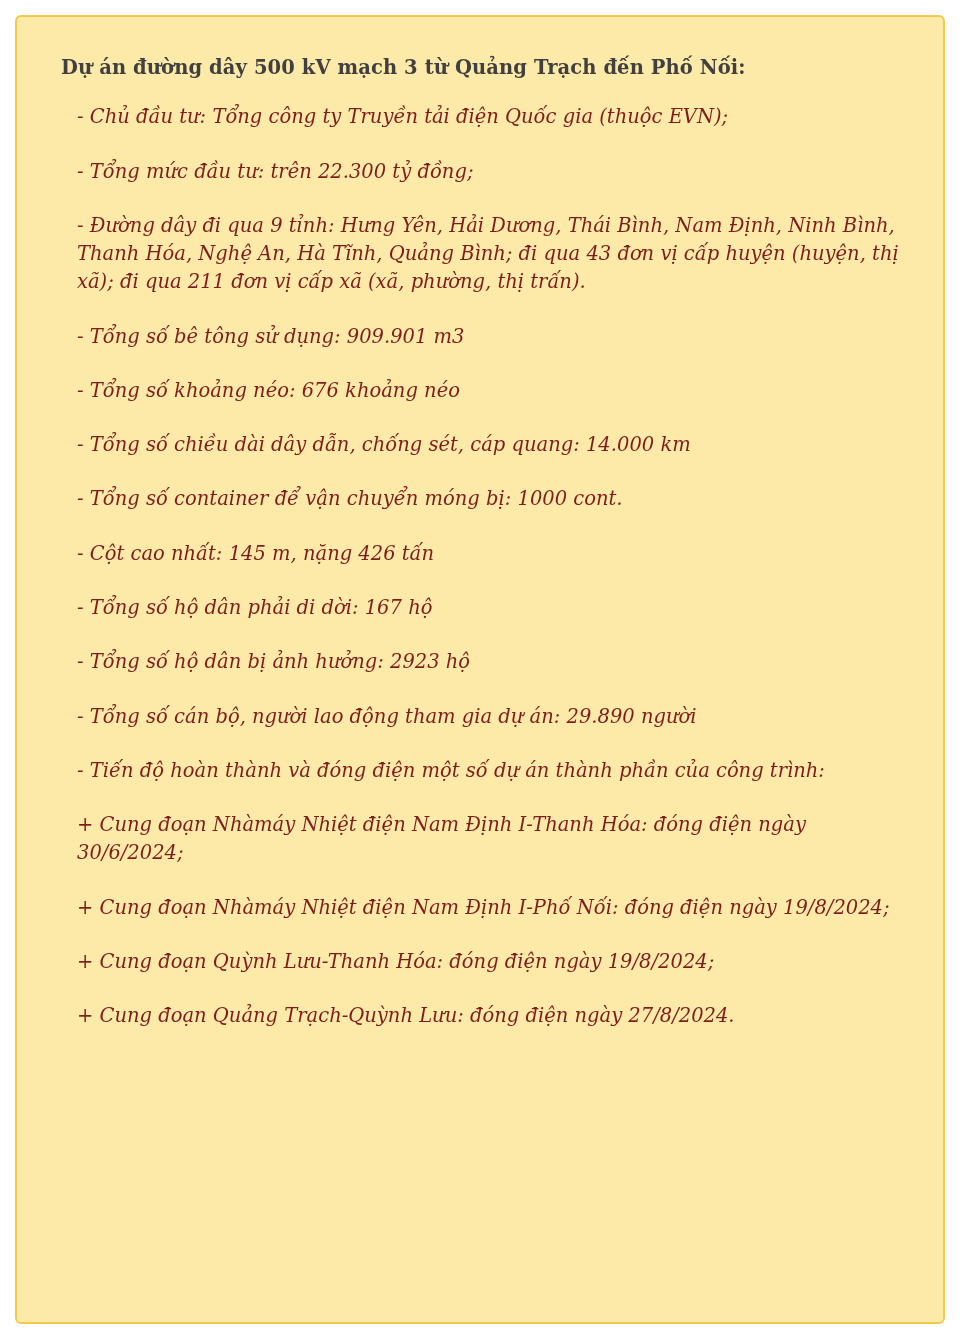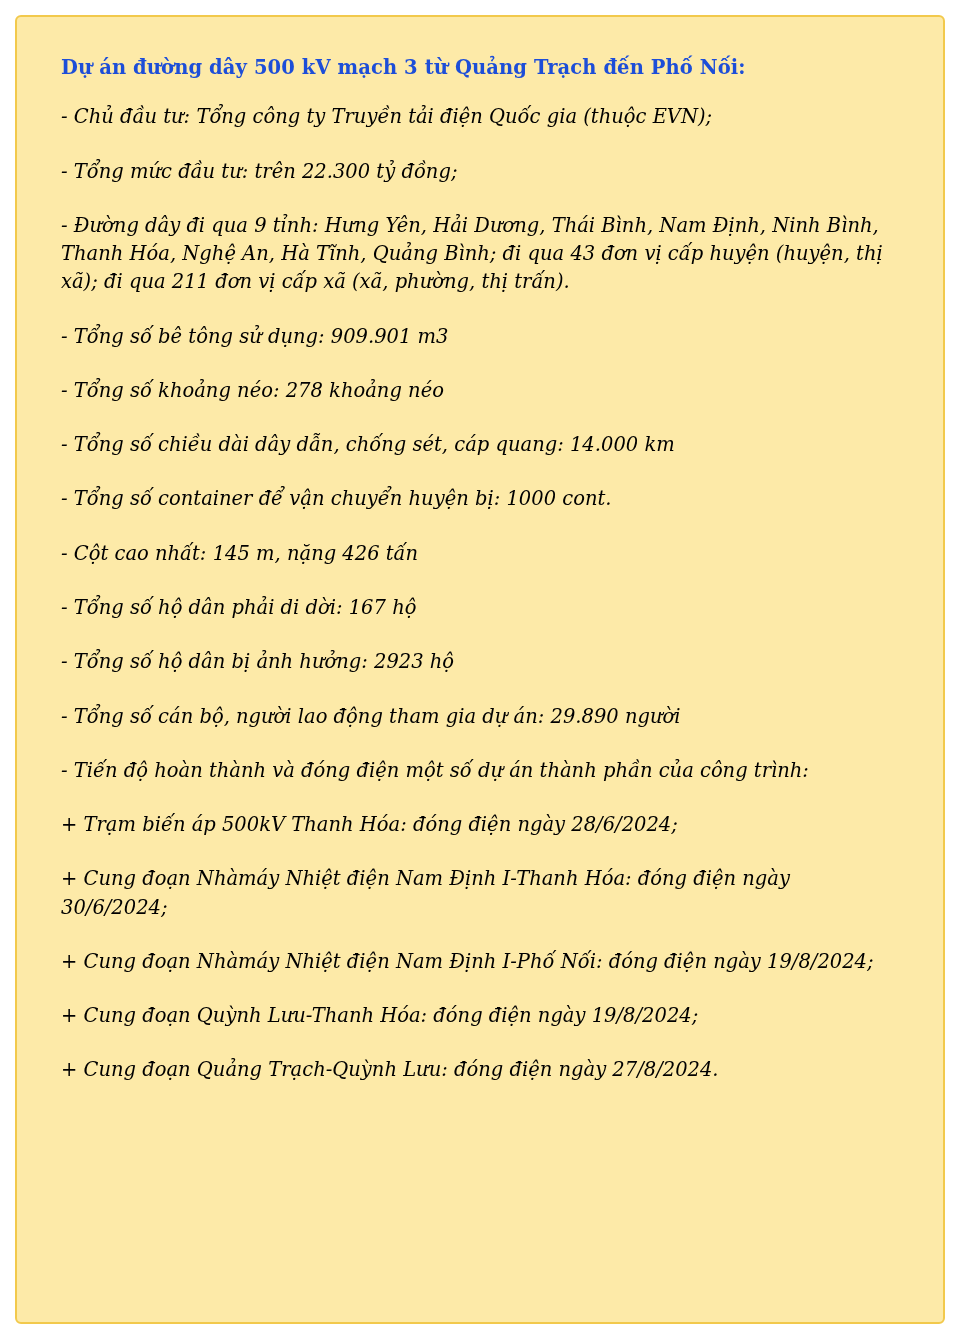--- a/index.html
+++ b/index.html
@@ -19,54 +19,53 @@
     margin: 15px auto;
     background: #fdeaa8;
     border: 2px solid #f2c94c;
     border-radius: 6px;
     padding: 38px 44px 34px 44px;
   }
   .doc-title {
     font-family: "DejaVu Serif", serif;
     font-weight: bold;
     font-size: 19.5px;
-    color: #1d4ed8;
+    color: #404040;
     line-height: 1.35;
     margin: 0 0 22px 0;
     letter-spacing: 0.1px;
   }
   .doc-line {
     font-family: "DejaVu Serif", serif;
     font-style: italic;
     font-size: 19.5px;
-    color: #000000;
+    color: #7f1d1d;
     line-height: 1.45;
-    margin: 0 0 26px 0;
+    margin: 0 0 26px 16px;
   }
   .doc-line.last {
     margin-bottom: 0;
   }
 </style>
 </head>
 <body>
 
 <div class="info-box">
   <p class="doc-title">Dự án đường dây 500 kV mạch 3 từ Quảng Trạch đến Phố Nối:</p>
   <div>
     <p class="doc-line">- Chủ đầu tư: Tổng công ty Truyền tải điện Quốc gia (thuộc EVN);</p>
     <p class="doc-line">- Tổng mức đầu tư: trên 22.300 tỷ đồng;</p>
     <p class="doc-line">- Đường dây đi qua 9 tỉnh: Hưng Yên, Hải Dương, Thái Bình, Nam Định, Ninh Bình, Thanh Hóa, Nghệ An, Hà Tĩnh, Quảng Bình; đi qua 43 đơn vị cấp huyện (huyện, thị xã); đi qua 211 đơn vị cấp xã (xã, phường, thị trấn).</p>
     <p class="doc-line">- Tổng số bê tông sử dụng: 909.901 m3</p>
-    <p class="doc-line">- Tổng số khoảng néo: 278 khoảng néo</p>
+    <p class="doc-line">- Tổng số khoảng néo: 676 khoảng néo</p>
     <p class="doc-line">- Tổng số chiều dài dây dẫn, chống sét, cáp quang: 14.000 km</p>
-    <p class="doc-line">- Tổng số container để vận chuyển huyện bị: 1000 cont.</p>
+    <p class="doc-line">- Tổng số container để vận chuyển móng bị: 1000 cont.</p>
     <p class="doc-line">- Cột cao nhất: 145 m, nặng 426 tấn</p>
     <p class="doc-line">- Tổng số hộ dân phải di dời: 167 hộ</p>
     <p class="doc-line">- Tổng số hộ dân bị ảnh hưởng: 2923 hộ</p>
     <p class="doc-line">- Tổng số cán bộ, người lao động tham gia dự án: 29.890 người</p>
     <p class="doc-line">- Tiến độ hoàn thành và đóng điện một số dự án thành phần của công trình:</p>
-    <p class="doc-line">+ Trạm biến áp 500kV Thanh Hóa: đóng điện ngày 28/6/2024;</p>
     <p class="doc-line">+ Cung đoạn Nhàmáy Nhiệt điện Nam Định I-Thanh Hóa: đóng điện ngày 30/6/2024;</p>
     <p class="doc-line">+ Cung đoạn Nhàmáy Nhiệt điện Nam Định I-Phố Nối: đóng điện ngày 19/8/2024;</p>
     <p class="doc-line">+ Cung đoạn Quỳnh Lưu-Thanh Hóa: đóng điện ngày 19/8/2024;</p>
     <p class="doc-line last">+ Cung đoạn Quảng Trạch-Quỳnh Lưu: đóng điện ngày 27/8/2024.</p>
   </div>
 </div>
 
 </body></html>

